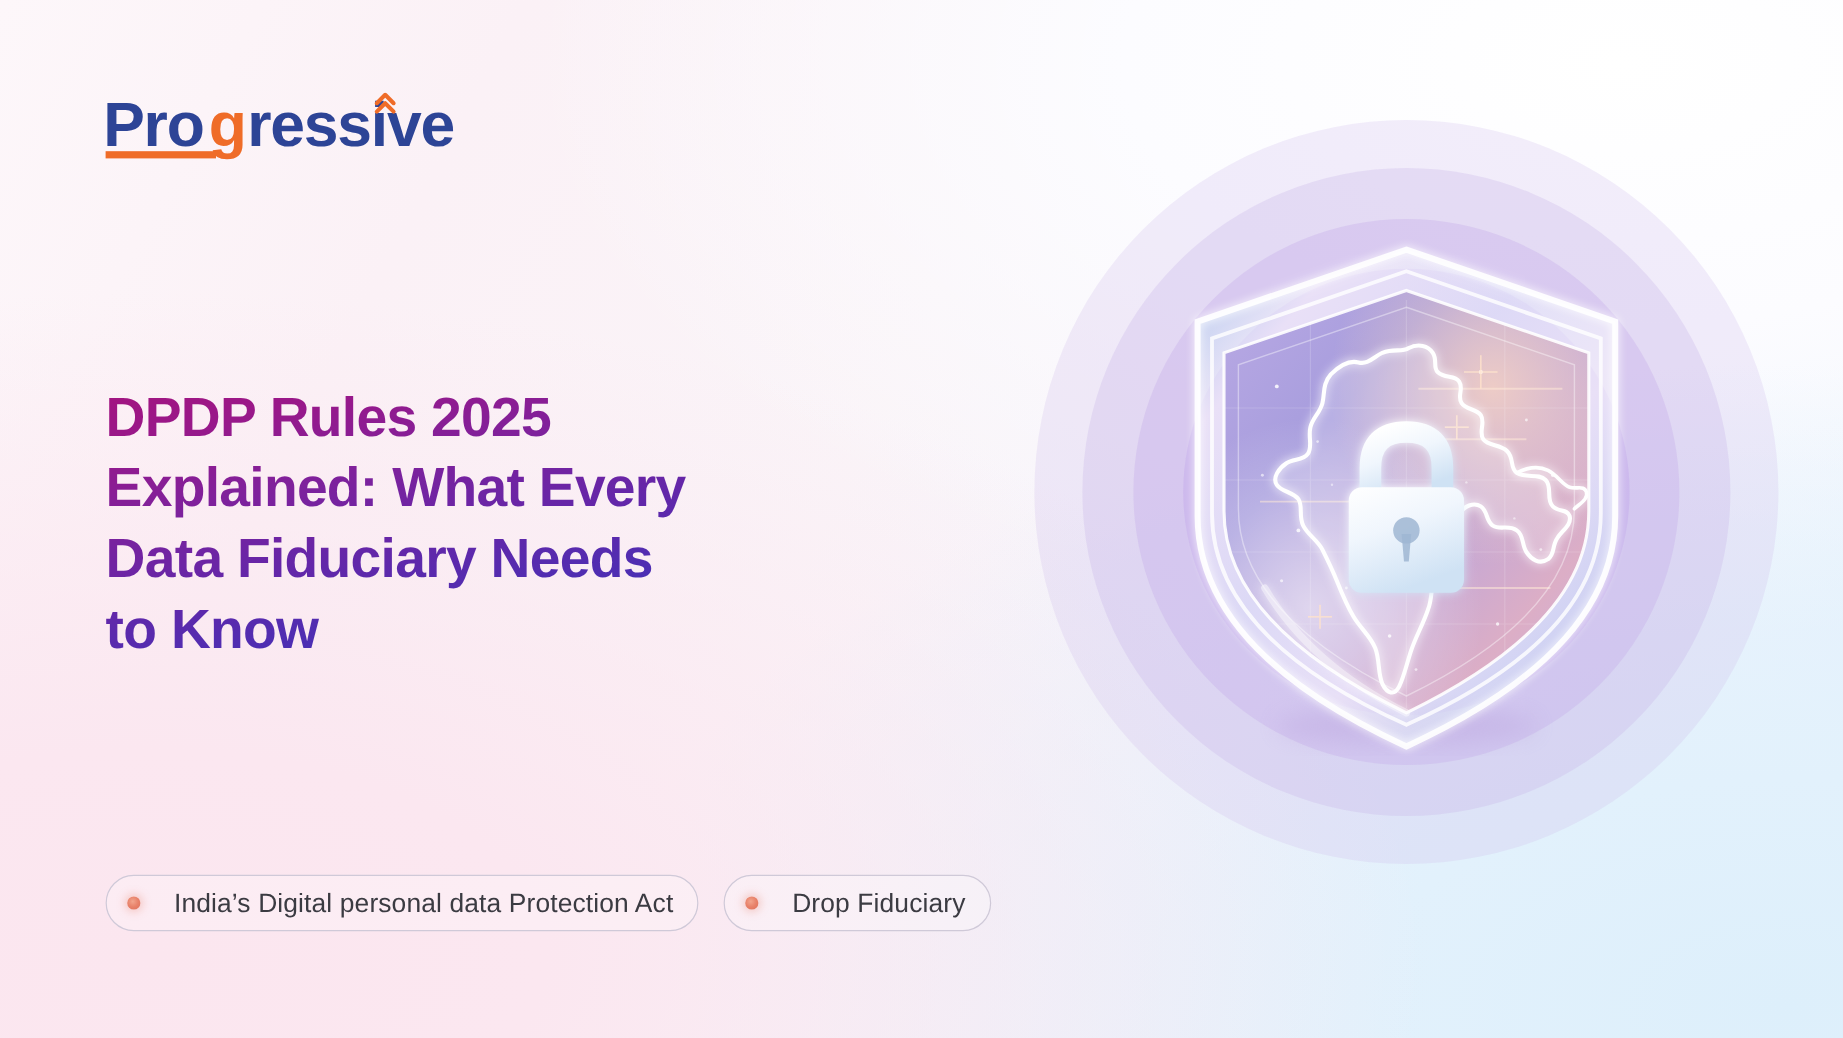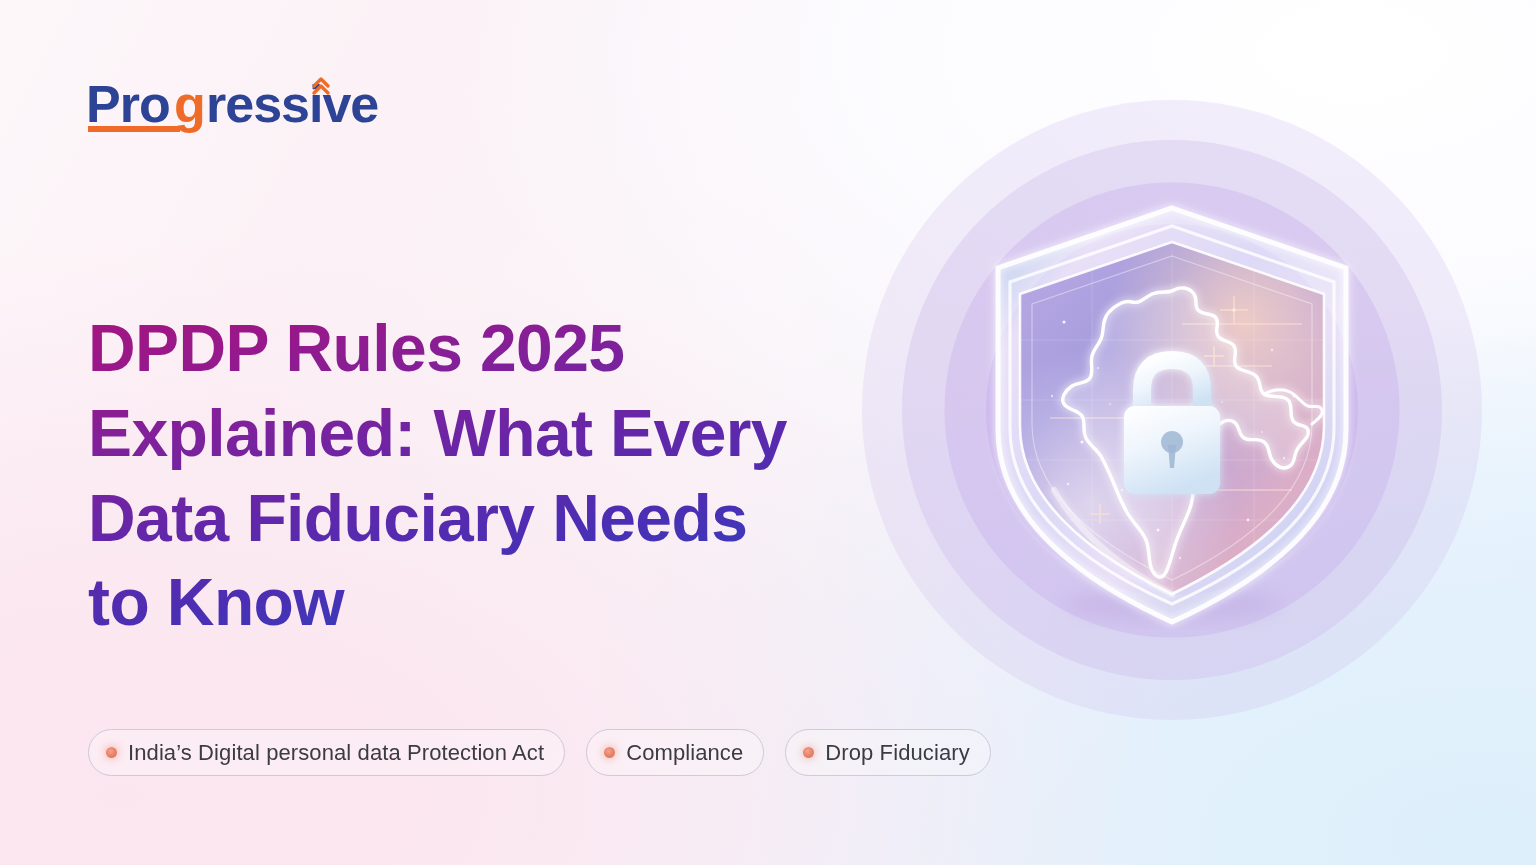--- a/index.html
+++ b/index.html
@@ -50,23 +50,23 @@
     color:#8e5f8c;
     background:linear-gradient(90deg,#9d7fa8 0%, #8a4f87 45%, #7c3f84 100%);
     -webkit-background-clip:text; background-clip:text;
     -webkit-text-fill-color:transparent;
     white-space:pre;
   }
 
   
   #headline {
     position:absolute;
-    left:88px; top:306px;
+    left:88px; top:318px;
     width:700px;
-    font-size:66px;
+    font-size:46px;
     font-weight:700;
     line-height:1.285;
     letter-spacing:-0.6px;
     background:linear-gradient(168deg,
         #a5147e 0%,
         #98188a 14%,
         #80219b 30%,
         #6526a8 48%,
         #4a2fb4 68%,
         #3440bd 85%,
@@ -80,21 +80,21 @@
   
   #tags {
     position:absolute;
     left:88px; top:729px;
     display:flex; align-items:center;
     gap:21px;
   }
   .tag {
     height:47px;
     display:flex; align-items:center;
-    gap:11px;
+    gap:28px;
     padding:0 20px 0 17px;
     border-radius:24px;
     border:1px solid #cfc9d8;
     background:rgba(255,255,255,.26);
   }
   .tag .dot {
     width:11px; height:11px;
     border-radius:50%;
     flex:0 0 auto;
     background:radial-gradient(circle at 42% 38%, #f2a48c 0%, #e8826a 48%, #dd6f58 100%);
@@ -142,24 +142,20 @@
 
   <h1 id="headline">DPDP Rules 2025
 Explained: What Every
 Data Fiduciary Needs
 to Know</h1>
 
   <div id="tags">
     <div class="tag">
       <span class="dot" style="box-shadow: rgba(232, 130, 106, 0.35) 0px 0px 7px 2px;"></span>
       <span class="label">India’s Digital personal data Protection Act</span>
-    </div>
-    <div class="tag">
-      <span class="dot" style="box-shadow: rgba(232, 130, 106, 0.35) 0px 0px 7px 2px;"></span>
-      <span class="label">Compliance</span>
     </div>
     <div class="tag">
       <span class="dot" style="box-shadow: rgba(232, 130, 106, 0.35) 0px 0px 7px 2px;"></span>
       <span class="label">Drop Fiduciary</span>
     </div>
   </div>
 
   <div id="art">
     <div class="ring r1"></div>
     <div class="ring r2"></div>

